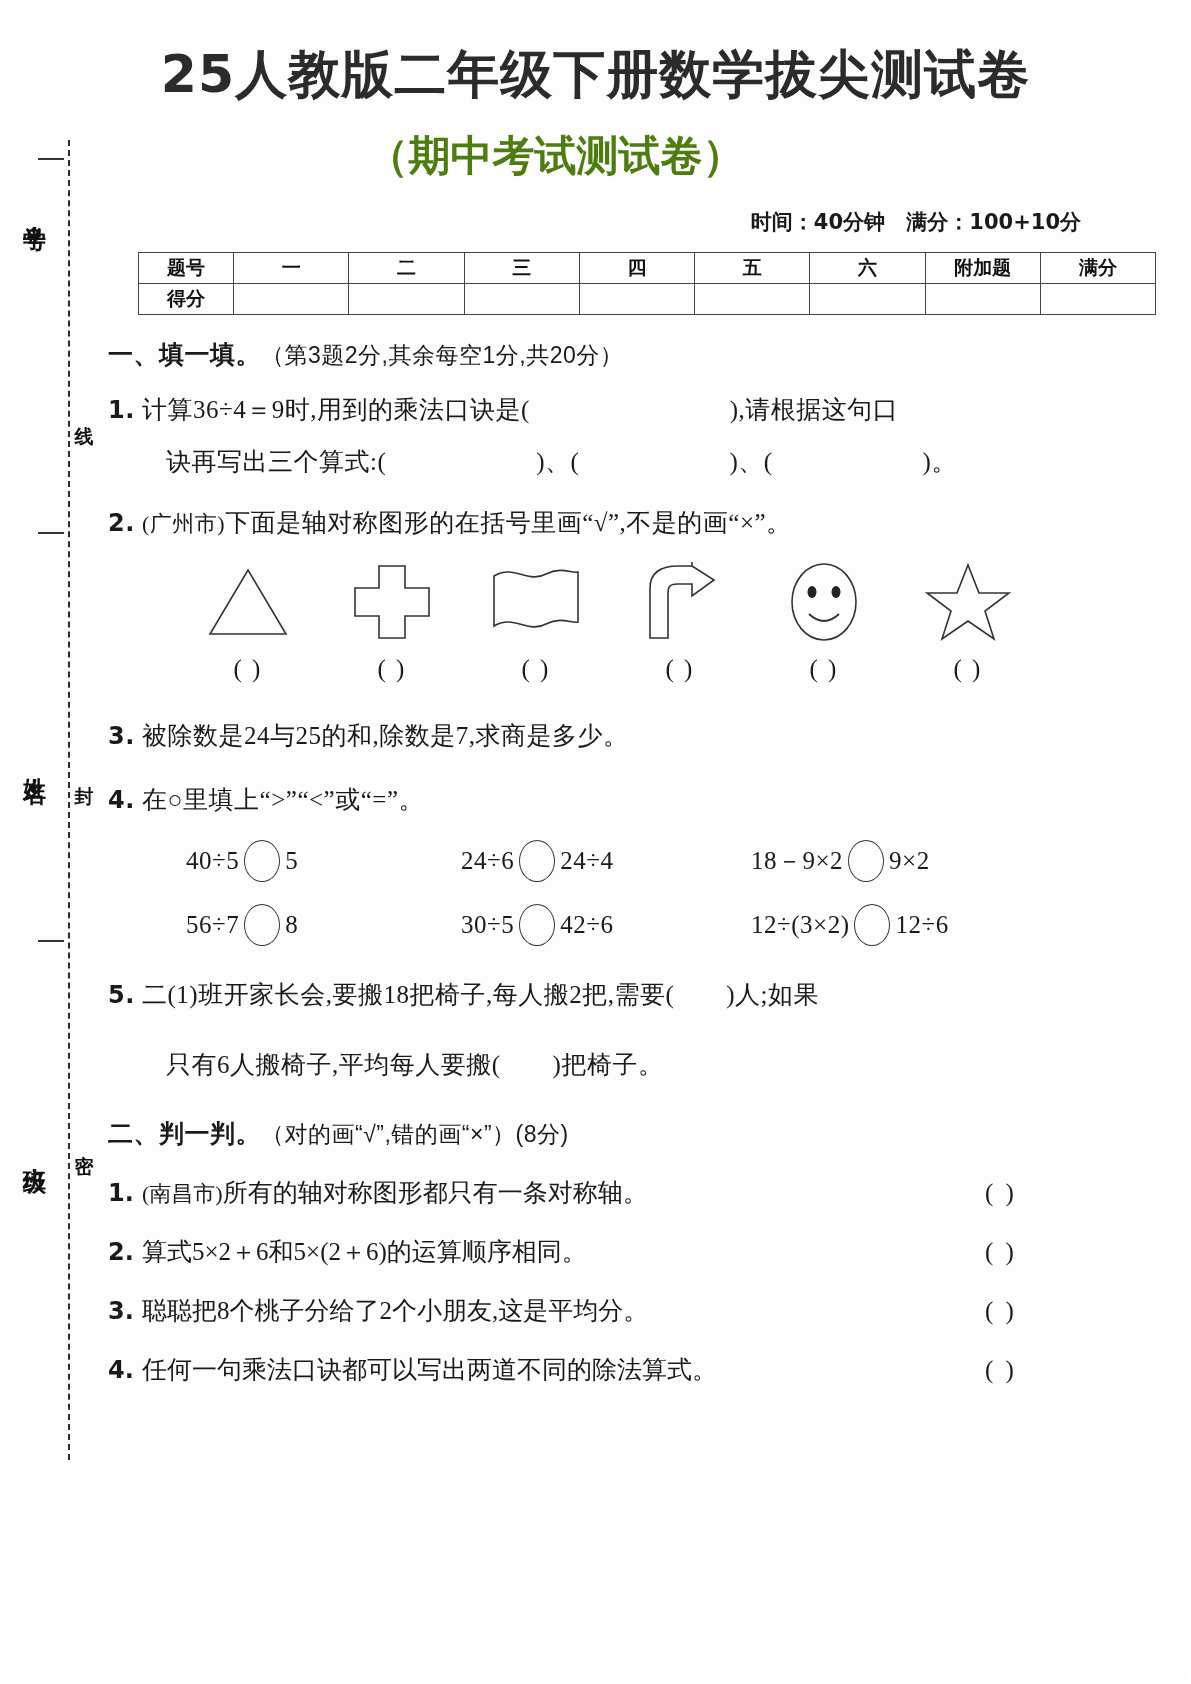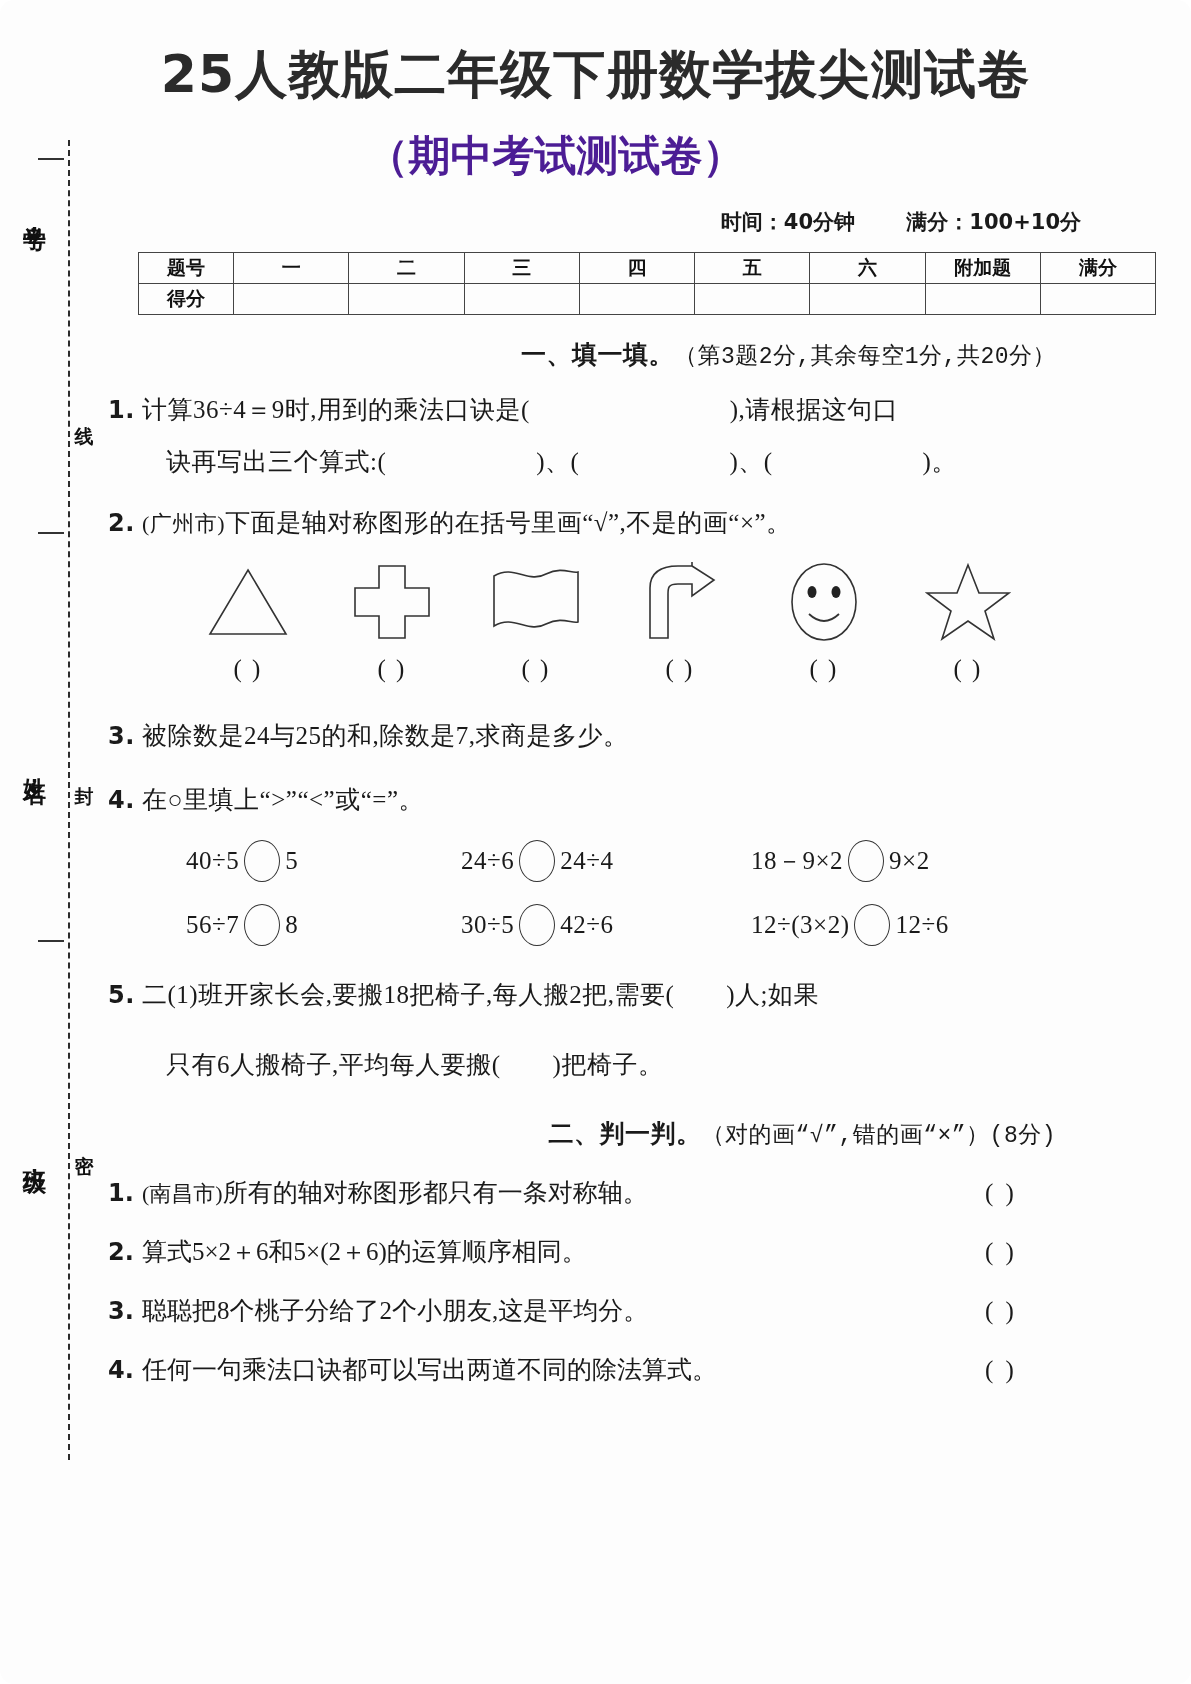--- a/index.html
+++ b/index.html
@@ -38,35 +38,35 @@
   }
   .title-sub {
     position: absolute;
     top: 128px;
     left: 0;
     width: 1111px;
     text-align: center;
     font-family: "DejaVu Sans", sans-serif;
     font-weight: bold;
     font-size: 42px;
-    color: #4c1d95;
+    color: #4d7c0f;
   }
 
   
   .meta-line {
     position: absolute;
     top: 208px;
     right: 110px;
     font-family: "DejaVu Sans", sans-serif;
     font-size: 21px;
     font-weight: bold;
     color: #1a1a1a;
     white-space: nowrap;
   }
-  .meta-line span { margin-left: 44px; }
+  .meta-line span { margin-left: 14px; }
   .meta-line span:first-child { margin-left: 0; }
 
   
   .score-table {
     position: absolute;
     top: 252px;
     left: 138px;
     width: 1018px;
     border-collapse: collapse;
     table-layout: fixed;
@@ -119,26 +119,25 @@
   }
 
   
   .content {
     position: absolute;
     left: 108px;
     top: 328px;
     width: 948px;
   }
   .sec-head {
-    font-family: Liberation Mono, monospace;
+    font-family: Liberation Sans, sans-serif;
     font-weight: bold;
     font-size: 25px;
     margin: 10px 0 6px 0;
     letter-spacing: 0.5px;
-    text-align: right;
   }
   .sec-head .note {
     font-weight: normal;
     font-size: 23px;
   }
 
   .q {
     display: flex;
     align-items: flex-start;
     font-size: 25px;

